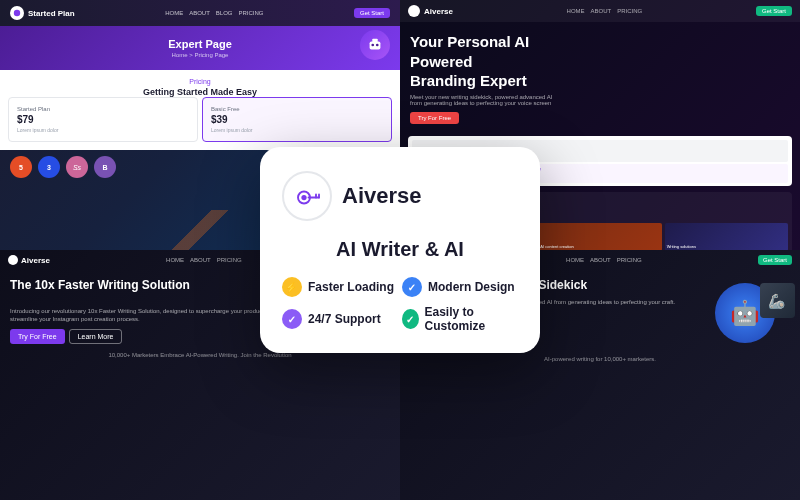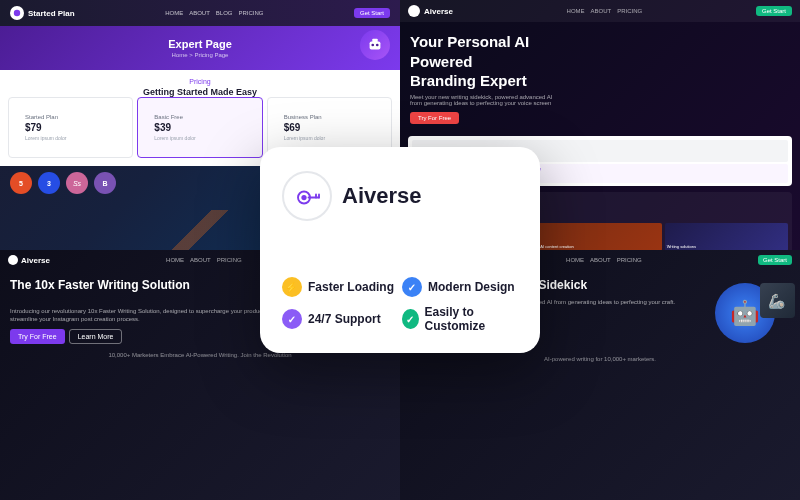--- a/index.html
+++ b/index.html
@@ -130,21 +130,21 @@
       margin-bottom: 0;
     }
     .tl-plans {
       display: flex;
       gap: 4px;
     }
     .tl-plan {
       flex: 1;
       border: 1px solid #e5e7eb;
       border-radius: 4px;
-      padding: 16px;
+      padding: 8px;
     }
     .tl-plan.featured {
       border-color: #7c3aed;
       background: #faf5ff;
     }
     .tl-plan-name {
       font-size: 6px;
       color: #6b7280;
       margin-bottom: 2px;
     }
@@ -545,25 +545,20 @@
       <div class="tl-plan">
         <p class="tl-plan-name">Started Plan</p>
         <p class="tl-plan-price">$79</p>
         <p class="tl-plan-desc">Lorem ipsum dolor</p>
       </div>
       <div class="tl-plan featured">
         <p class="tl-plan-name">Basic Free</p>
         <p class="tl-plan-price">$39</p>
         <p class="tl-plan-desc">Lorem ipsum dolor</p>
       </div>
-      <div class="tl-plan">
-        <p class="tl-plan-name">Business Plan</p>
-        <p class="tl-plan-price">$69</p>
-        <p class="tl-plan-desc">Lorem ipsum dolor</p>
-      </div>
     </div>
   </div>
 
   <div class="tl-tech-logos">
     <div class="badge-html">5</div>
     <div class="badge-css">3</div>
     <div class="badge-sass">Ss</div>
     <div class="badge-bs">B</div>
   </div>
 
@@ -710,21 +705,21 @@
         <circle cx="16" cy="22" r="3.5" fill="#7c3aed"></circle>
         <line x1="22" y1="22" x2="36" y2="22" stroke="#7c3aed" stroke-width="2.5" stroke-linecap="round"></line>
         <line x1="32" y1="22" x2="32" y2="18" stroke="#7c3aed" stroke-width="2.5" stroke-linecap="round"></line>
         <line x1="36" y1="22" x2="36" y2="18" stroke="#7c3aed" stroke-width="2.5" stroke-linecap="round"></line>
       </svg>
     </div>
     <span class="center-brand-name">Aiverse</span>
   </div>
 
   <div class="center-title">
-    <br>
+    <span>AI Writer &amp; AI</span><br>
   </div>
 
   <div class="center-features">
     <div class="feature-item">
       <div class="feature-icon lightning">⚡</div>
       <span>Faster Loading</span>
     </div>
     <div class="feature-item">
       <div class="feature-icon check-blue">✓</div>
       <span>Modern Design</span>

